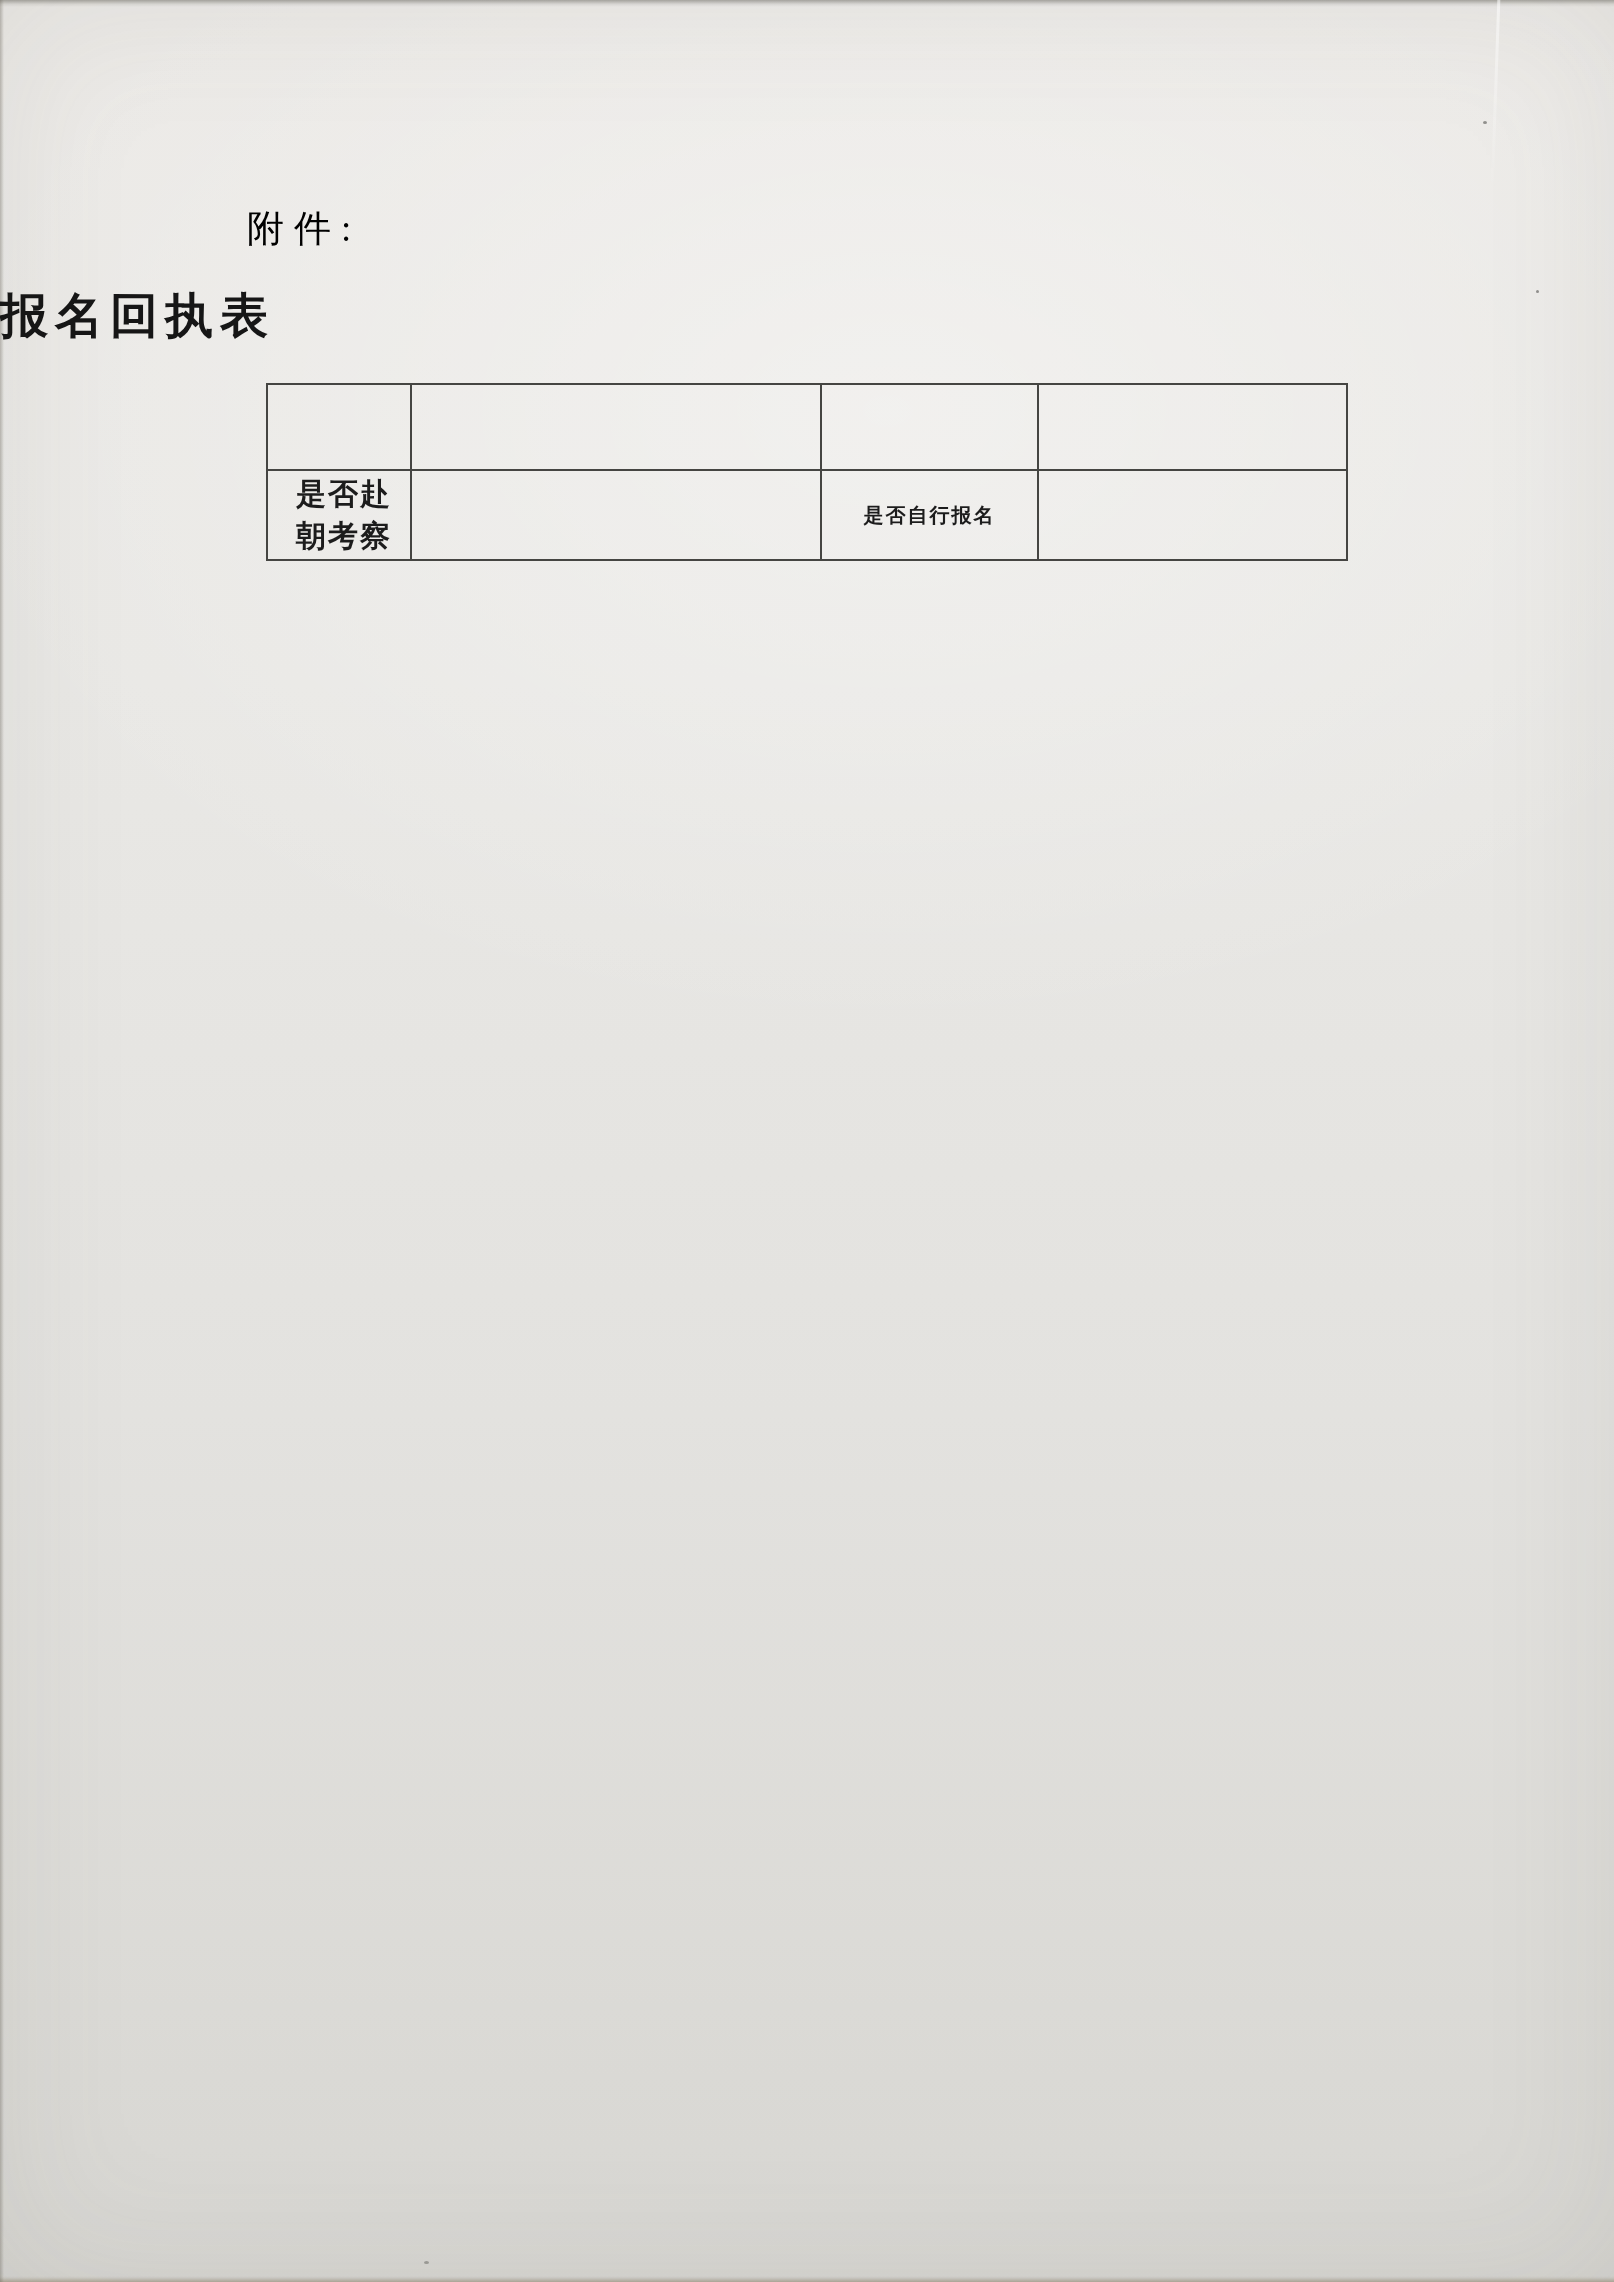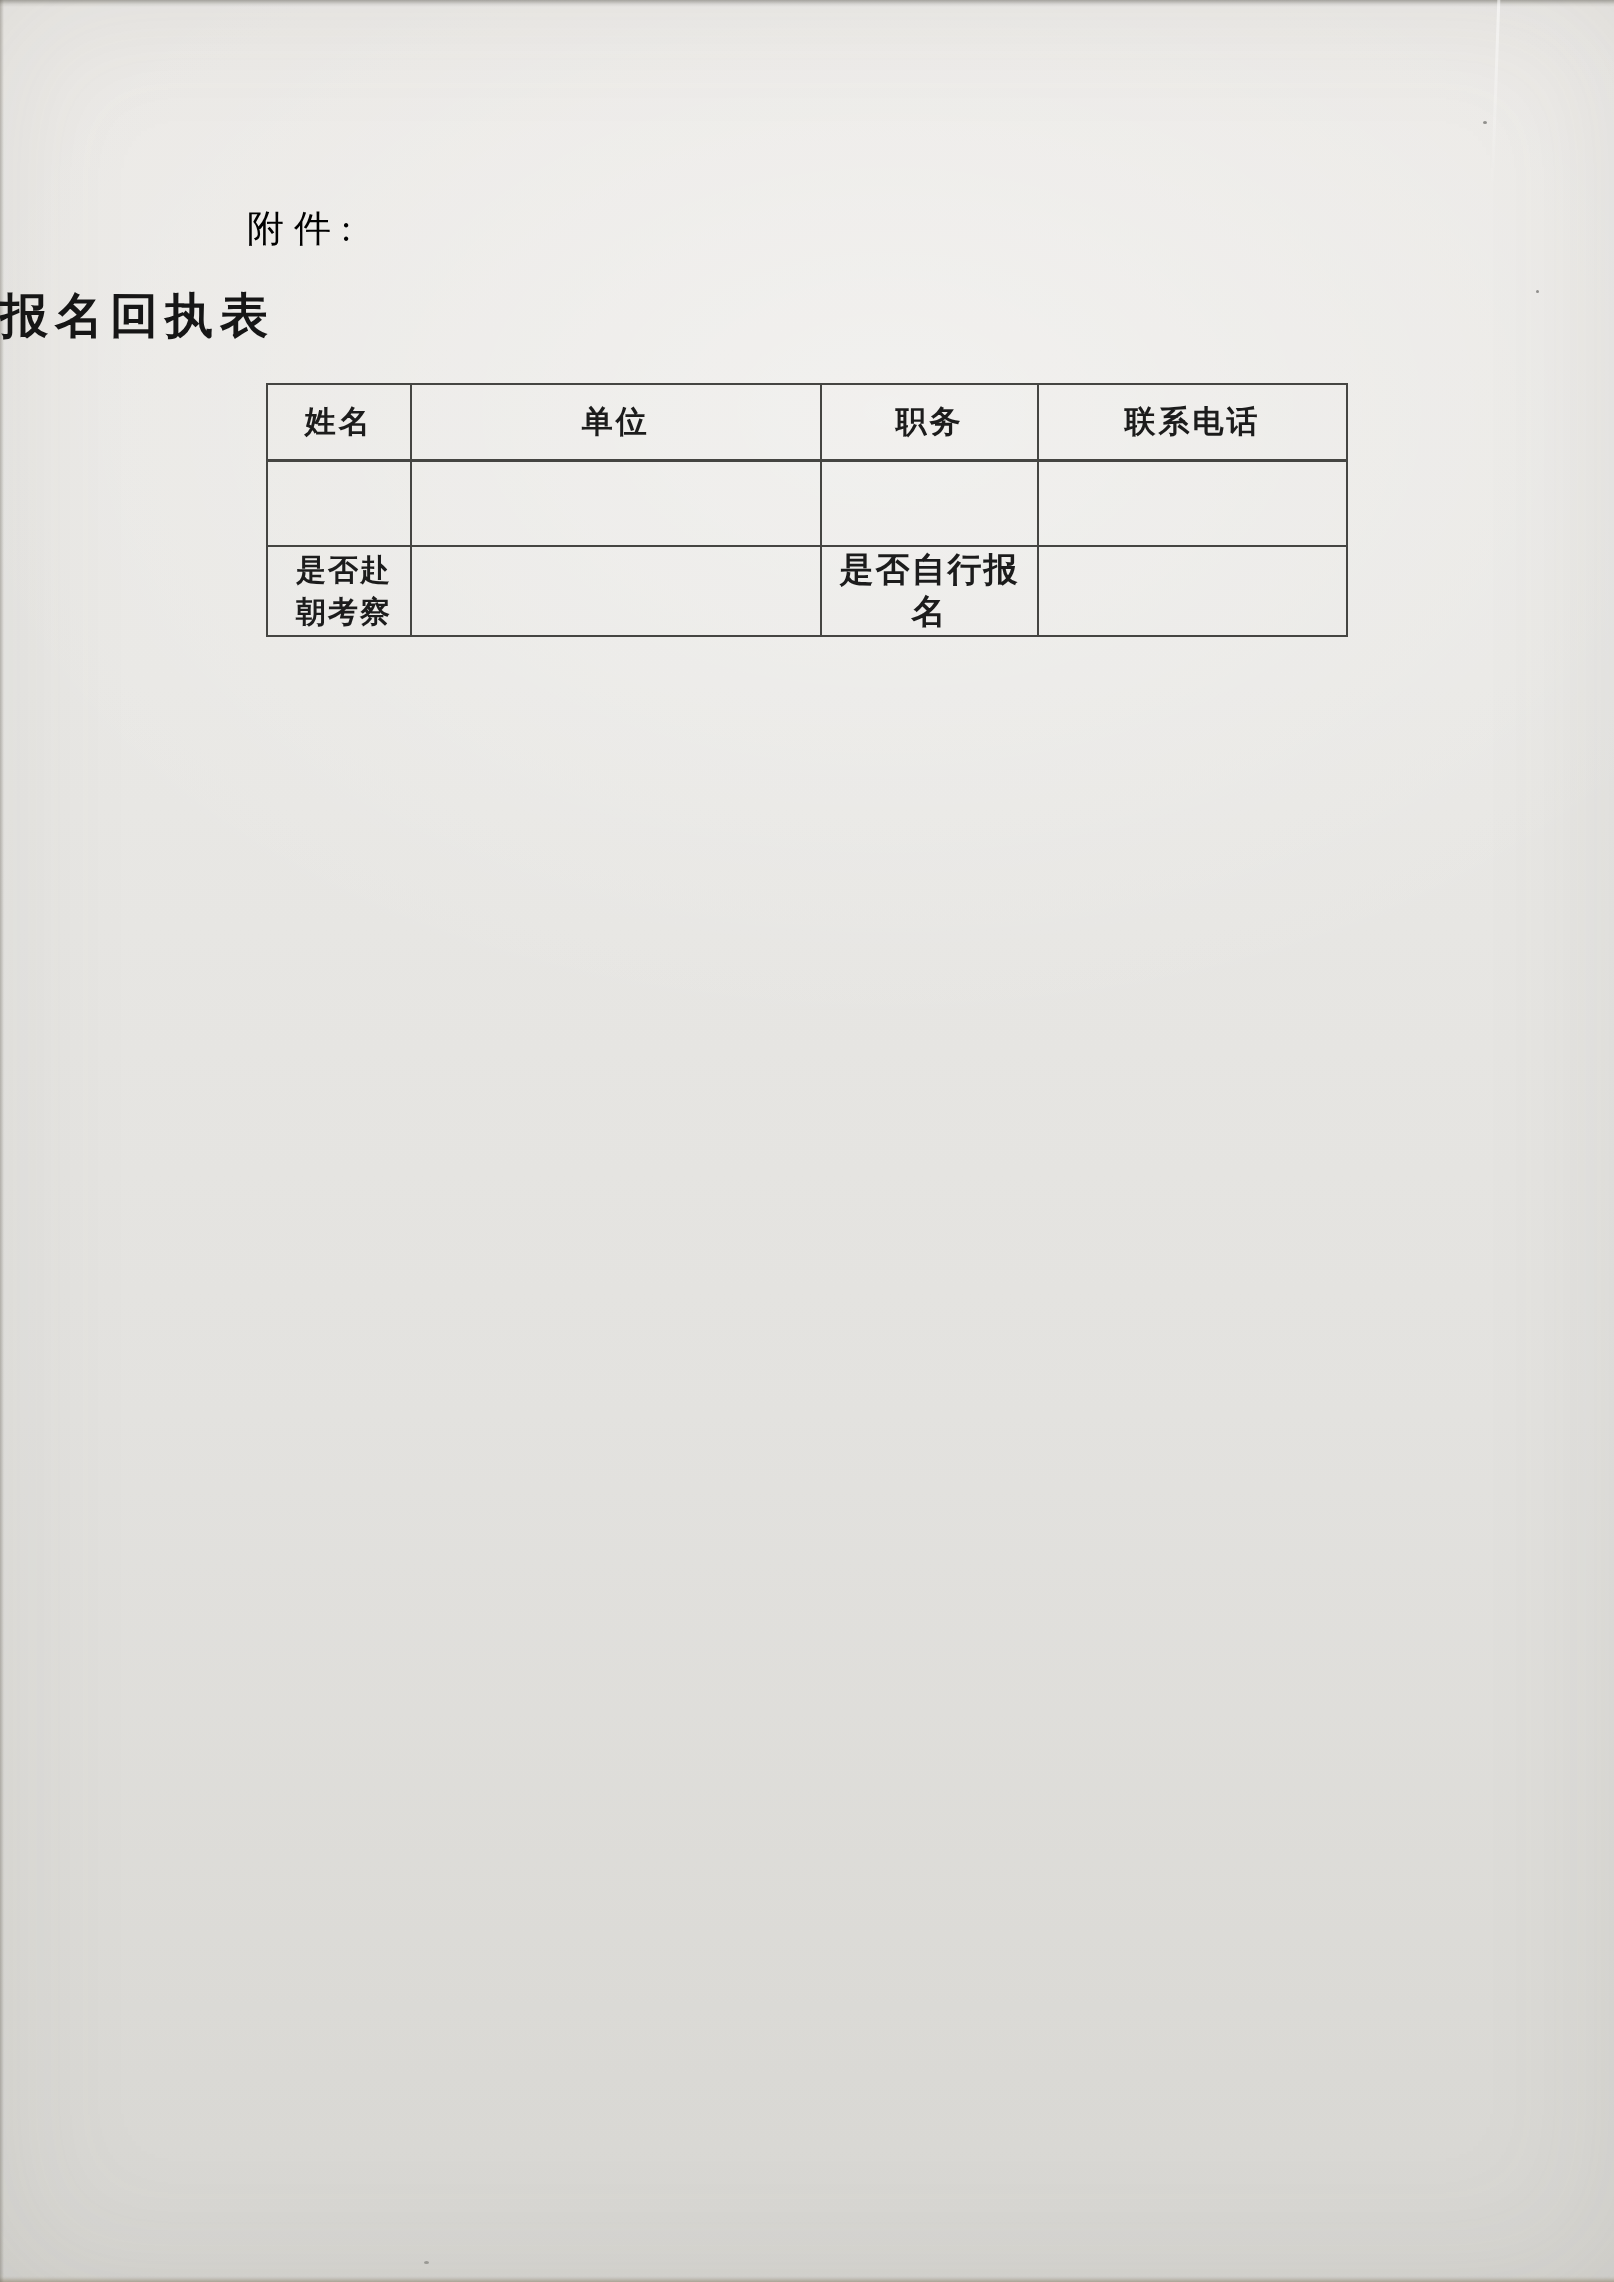--- a/index.html
+++ b/index.html
@@ -93,21 +93,21 @@
   tr.header-row th { border-bottom-width: 3px; }
 
   .label-cell {
     font-size: 30px;
     letter-spacing: 2px;
     text-align: left;
     padding-left: 28px;
     line-height: 42px;
   }
   .question-cell {
-    font-size: 34px;
+    font-size: 20px;
     letter-spacing: 2px;
     text-align: center;
     line-height: 42px;
   }
   .label-cell .line, .question-cell .line { display: block; }
 </style>
 </head>
 <body>
 
 <div class="paper"></div>
@@ -126,26 +126,20 @@
 <div class="form-title">报名回执表</div>
 
 <table class="form-table">
   <colgroup>
     <col style="width:13.3%">
     <col style="width:38.0%">
     <col style="width:20.1%">
     <col style="width:28.6%">
   </colgroup>
   <tbody>
-    <tr class="header-row">
-      <th>姓名</th>
-      <th>单位</th>
-      <th>职务</th>
-      <th>联系电话</th>
-    </tr>
     <tr class="entry-row">
       <td></td>
       <td></td>
       <td></td>
       <td></td>
     </tr>
     <tr class="travel-row">
       <td class="label-cell">
         <span class="line">是否赴</span>
         <span class="line">朝考察</span>

